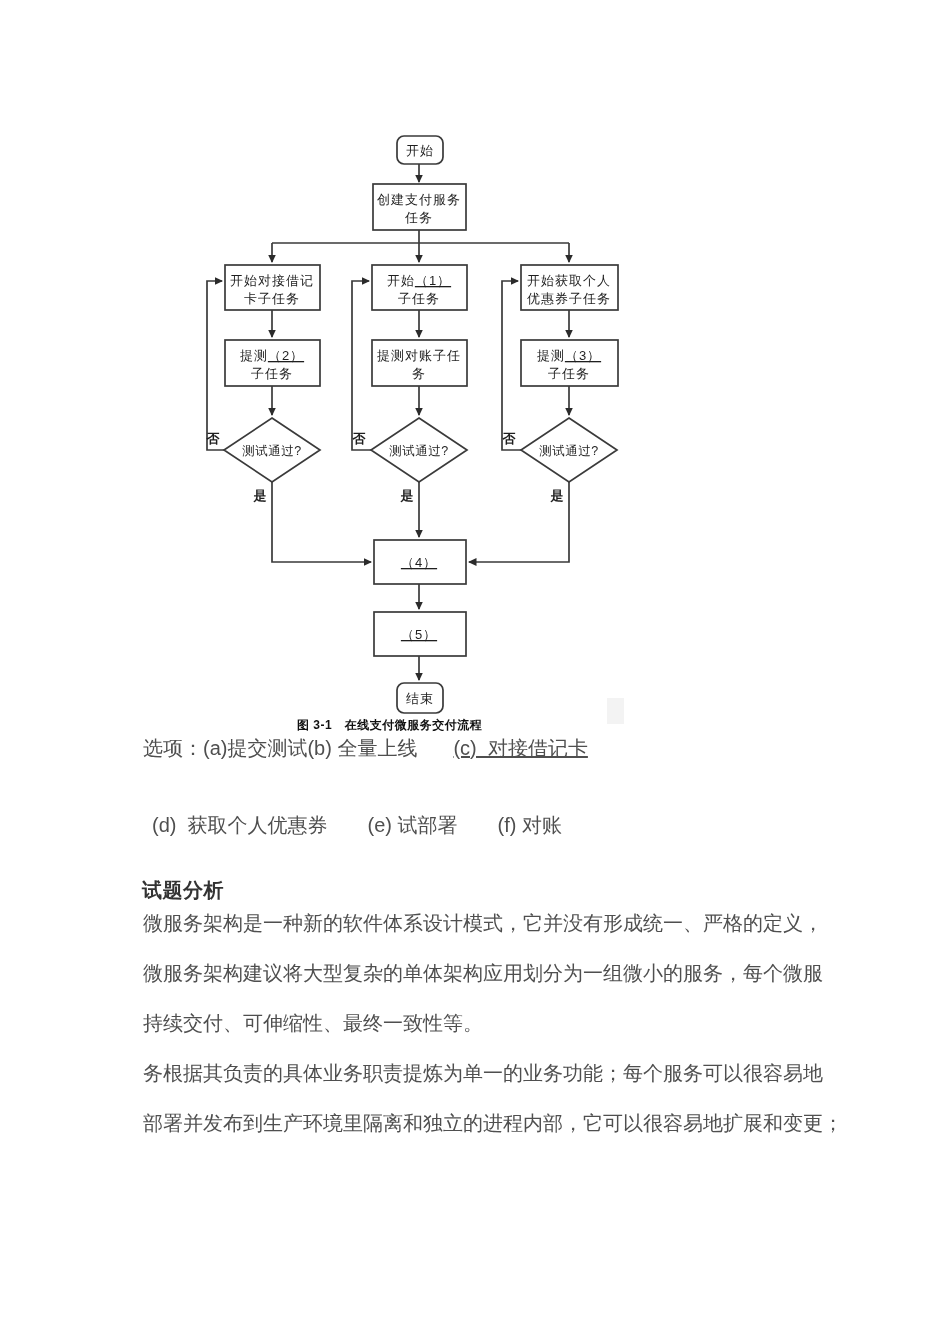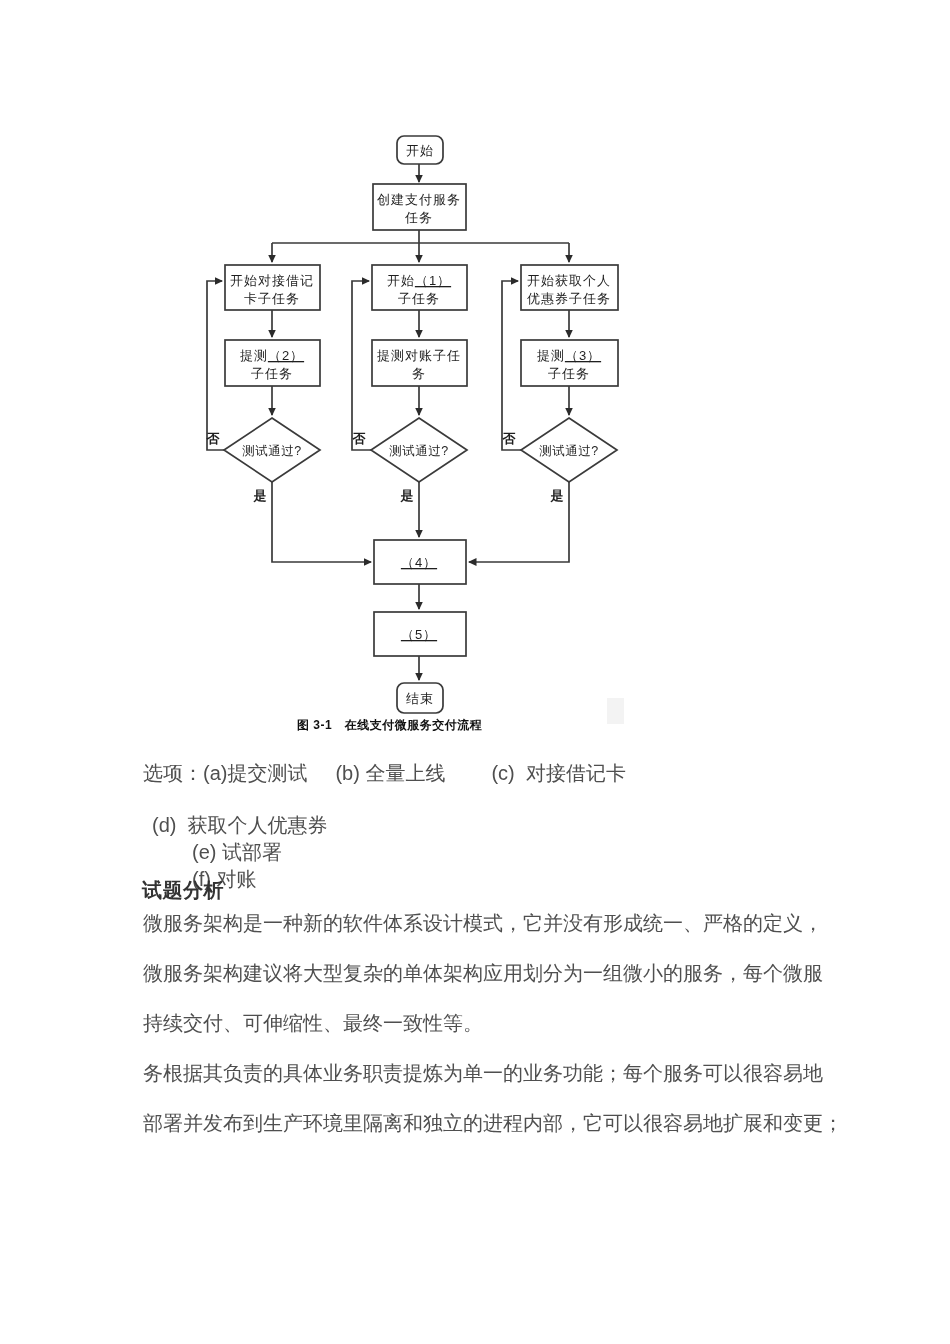--- a/index.html
+++ b/index.html
@@ -17,24 +17,24 @@
   .blank{text-decoration:underline;}
   .wm{fill:#f3f3f3;}
   
   .caption{
     position:absolute;left:297px;top:717px;width:400px;
     font-size:12px;font-weight:bold;color:#111;letter-spacing:0.5px;
   }
   
   .optrow{position:absolute;left:143px;display:flex;align-items:flex-start;
     font-size:20px;color:#4f4f4f;white-space:pre;}
-  #opt-row-1{top:760px;text-align:center;}
-  #opt-row-2{top:812px;left:152px;flex-direction:column;}
-  #opt-row-1 .seg+ .seg{margin-left:28px;}
-  #opt-row-1 .seg:nth-child(3){margin-left:46px;}
+  #opt-row-1{top:735px;text-align:center;}
+  #opt-row-2{top:812px;left:152px;}
+  #opt-row-1 .seg+ .seg{}
+  #opt-row-1 .seg:nth-child(3){margin-left:36px;text-decoration:underline;}
   #opt-row-2 .seg+ .seg{margin-left:40px;}
   .heading{
     position:absolute;left:142px;top:877px;
     font-size:20px;font-weight:bold;color:#333333;letter-spacing:0.5px;
   }
   .para{position:absolute;left:143px;top:898px;width:690px;}
   .pline{height:50px;line-height:50px;font-size:20px;color:#4f4f4f;white-space:pre;}
 </style>
 </head>
 <body>

